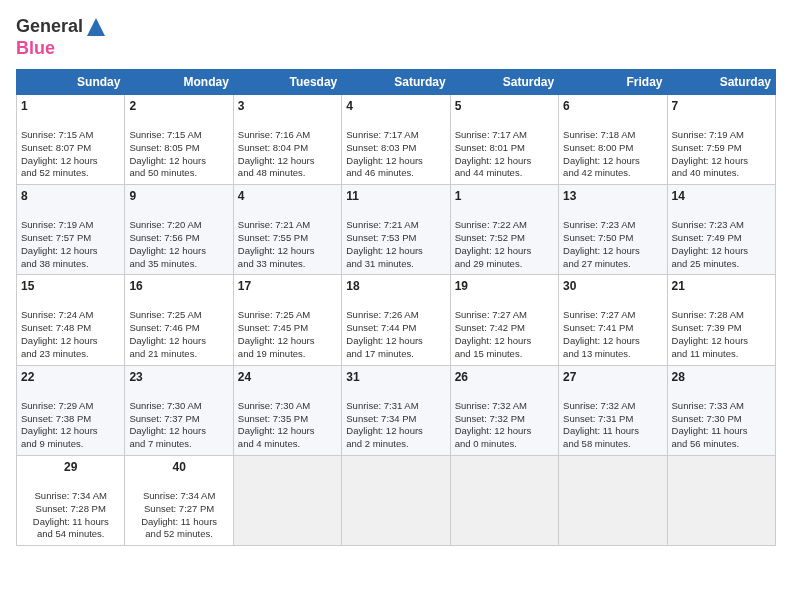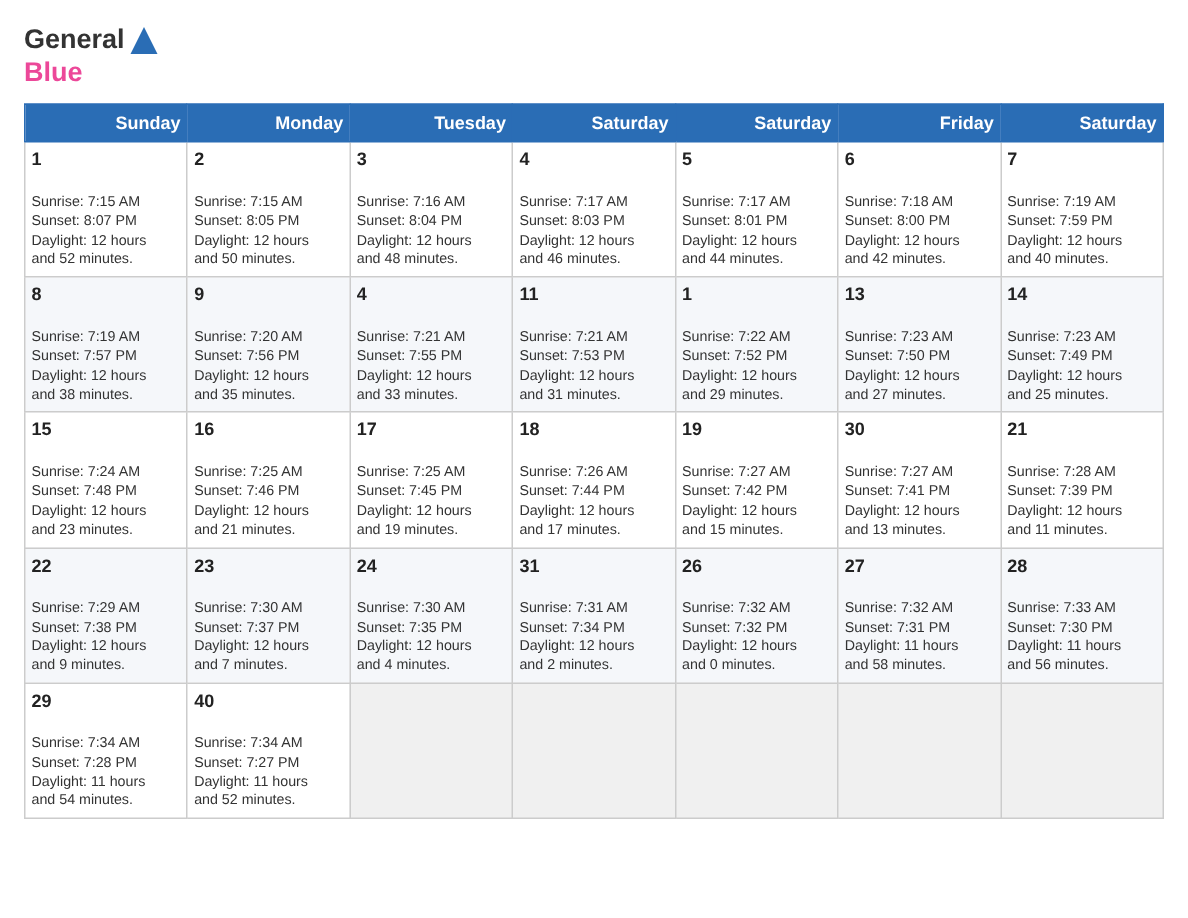--- a/index.html
+++ b/index.html
@@ -72,20 +72,21 @@
       font-size: 9.5px;
       color: #333;
       line-height: 1.35;
       margin-top: 16px;
     }
     .empty-cell {
       background: #f0f0f0 !important;
     }
     .last-row td {
       height: 65px;
+      text-align: center;
     }
   </style>
 </head>
 <body>
 
 <div class="container">
   <div class="header">
     <div class="logo">
       <div>
         <div style="font-size:18px;font-weight:bold;line-height:1.15;">

